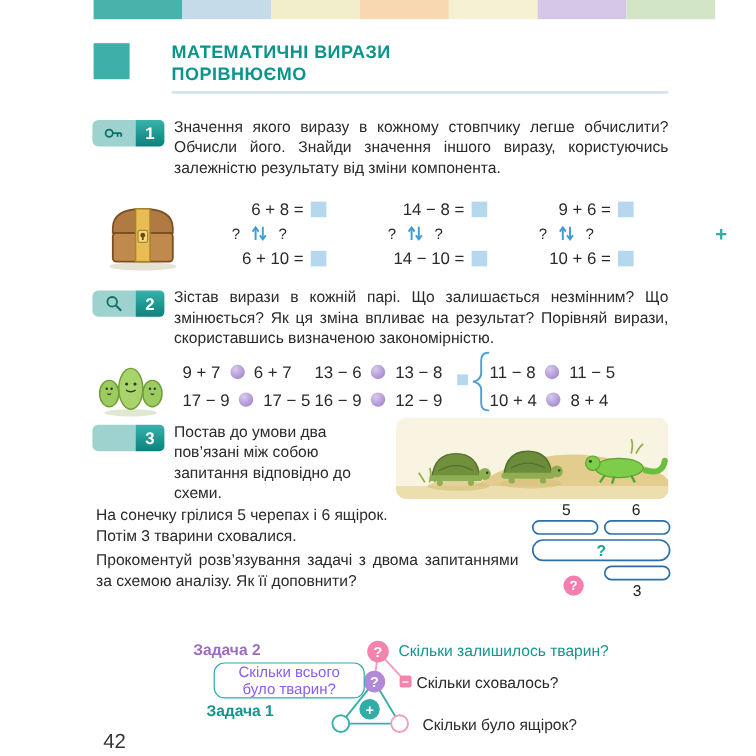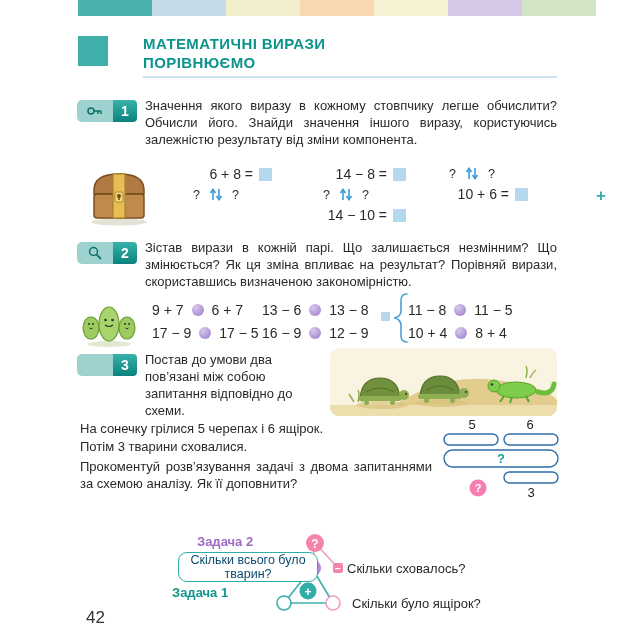--- a/index.html
+++ b/index.html
@@ -36,22 +36,22 @@
   .bracesq{position:absolute;left:381px;top:312px;width:9px;height:9px;background:#b5d8ee;}
   
   .cond{position:absolute;font-size:13px;white-space:nowrap;}
   .illus{position:absolute;left:330px;top:348px;}
   
   .anal{position:absolute;left:75px;top:528px;width:482px;height:100px;}
   .anal-label{position:absolute;font-size:13px;white-space:nowrap;}
   .teal{color:#12968f;}
   .purple{color:#9c6cc3;}
   .bold{font-weight:bold;}
-  .qbox{position:absolute;left:103px;top:24px;width:140px;height:30px;border:1.5px solid #2fada6;
-        border-radius:9px;color:#0c4a6e;font-size:12.5px;line-height:14px;text-align:center;
+  .qbox{position:absolute;left:103px;top:24px;width:126px;height:30px;border:1.5px solid #2fada6;
+        border-radius:9px;color:#8b5cf6;font-size:12.5px;line-height:14px;text-align:center;
         display:flex;align-items:center;justify-content:center;background:#fff;padding:1px 6px;box-sizing:border-box;}
   .pagenum{position:absolute;left:86px;top:608px;font-size:17px;color:#333;}
   svg text{font-family:"Liberation Sans",sans-serif;}
 </style>
 </head>
 <body>
 
 <div class="stripes">
   <div style="width:78px;background:#fff;"></div>
   <div style="width:74px;background:#49b2ab;"></div>
@@ -103,20 +103,24 @@
   <div class="qrow">
     <span>?</span>
     <svg width="14" height="15" viewBox="0 0 14 15">
       <line x1="4" y1="13" x2="4" y2="3" stroke="#3d9bd6" stroke-width="1.6"></line>
       <path d="M1.5 6 L4 2.5 L6.5 6" fill="none" stroke="#3d9bd6" stroke-width="1.6"></path>
       <line x1="10" y1="2" x2="10" y2="12" stroke="#3d9bd6" stroke-width="1.6"></line>
       <path d="M7.5 9 L10 12.5 L12.5 9" fill="none" stroke="#3d9bd6" stroke-width="1.6"></path>
     </svg>
     <span>?</span>
   </div>
+  <div class="exprline">
+    <span>6 + 10 =</span>
+    <span class="ansbox"></span>
+  </div>
 </div>
 
 <div class="t1col" style="left:286px;top:166px;width:120px;">
   <div class="exprline">
     <span>14 − 8 =</span>
     <span class="ansbox"></span>
   </div>
   <div class="qrow">
     <span>?</span>
     <svg width="14" height="15" viewBox="0 0 14 15">
@@ -127,20 +131,24 @@
     </svg>
     <span>?</span>
   </div>
   <div class="exprline">
     <span>14 − 10 =</span>
     <span class="ansbox"></span>
   </div>
 </div>
 
 <div class="t1col" style="left:416px;top:166px;width:112px;">
+  <div class="exprline">
+    <span>9 + 6 =</span>
+    <span class="ansbox"></span>
+  </div>
   <div class="qrow">
     <span>?</span>
     <svg width="14" height="15" viewBox="0 0 14 15">
       <line x1="4" y1="13" x2="4" y2="3" stroke="#3d9bd6" stroke-width="1.6"></line>
       <path d="M1.5 6 L4 2.5 L6.5 6" fill="none" stroke="#3d9bd6" stroke-width="1.6"></path>
       <line x1="10" y1="2" x2="10" y2="12" stroke="#3d9bd6" stroke-width="1.6"></line>
       <path d="M7.5 9 L10 12.5 L12.5 9" fill="none" stroke="#3d9bd6" stroke-width="1.6"></path>
     </svg>
     <span>?</span>
   </div>
@@ -284,21 +292,22 @@
     <text x="233" y="67.5" text-anchor="middle" font-size="12" font-weight="bold" fill="#fff">+</text>
     <circle cx="209" cy="75" r="7" fill="#fff" stroke="#3ab0a8" stroke-width="1.6"></circle>
     <circle cx="258" cy="75" r="7" fill="#fff" stroke="#f29dbd" stroke-width="1.6"></circle>
     <circle cx="240" cy="15" r="9" fill="#f584ad"></circle>
     <text x="240" y="19.5" text-anchor="middle" font-size="12" font-weight="bold" fill="#fff">?</text>
     <circle cx="237" cy="40" r="9" fill="#b289d8"></circle>
     <text x="237" y="44.5" text-anchor="middle" font-size="12" font-weight="bold" fill="#fff">?</text>
     <rect x="258" y="35" width="10" height="10" rx="2" fill="#f584ad"></rect>
     <text x="263" y="43.5" text-anchor="middle" font-size="10" font-weight="bold" fill="#fff">−</text>
   </svg>
-  <div class="anal-label purple bold" style="left:86px;top:6px;margin-left:36px;">Задача 2</div>
+  <div class="anal-label purple bold" style="left:86px;top:6px;">Задача 2</div>
+  <div class="anal-label teal" style="left:257px;top:7px;">Скільки залишилось тварин?</div>
   <div class="qbox">Скільки всього було тварин?</div>
   <div class="anal-label" style="left:272px;top:33px;">Скільки сховалось?</div>
   <div class="anal-label teal bold" style="left:97px;top:57px;">Задача 1</div>
   <div class="anal-label" style="left:4px;top:68px;margin-top:44px;">Скільки було черепах?</div>
   <div class="anal-label" style="left:277px;top:68px;">Скільки було ящірок?</div>
 </div>
 
 <div class="pagenum">42</div>
 
 </body></html>

